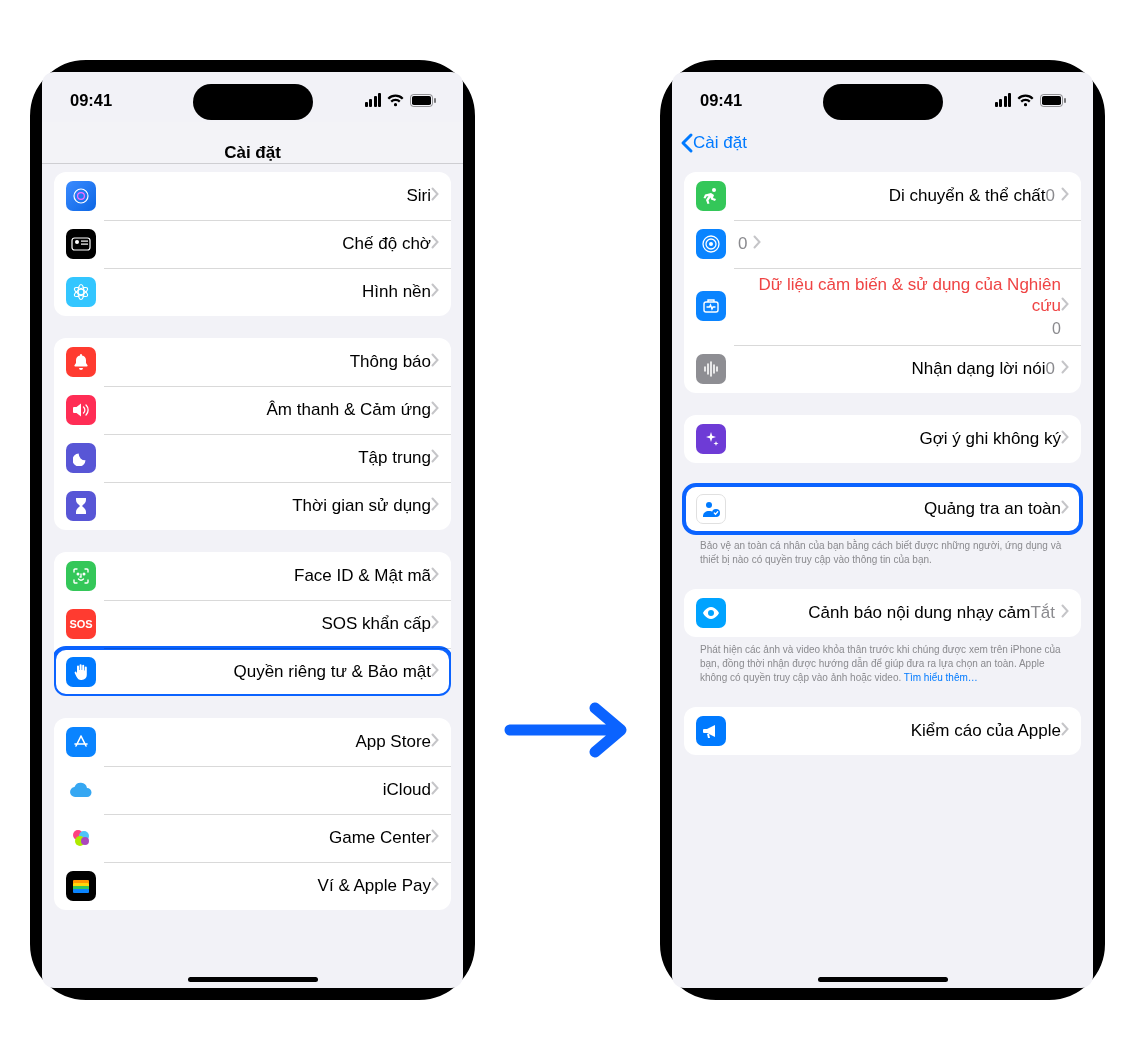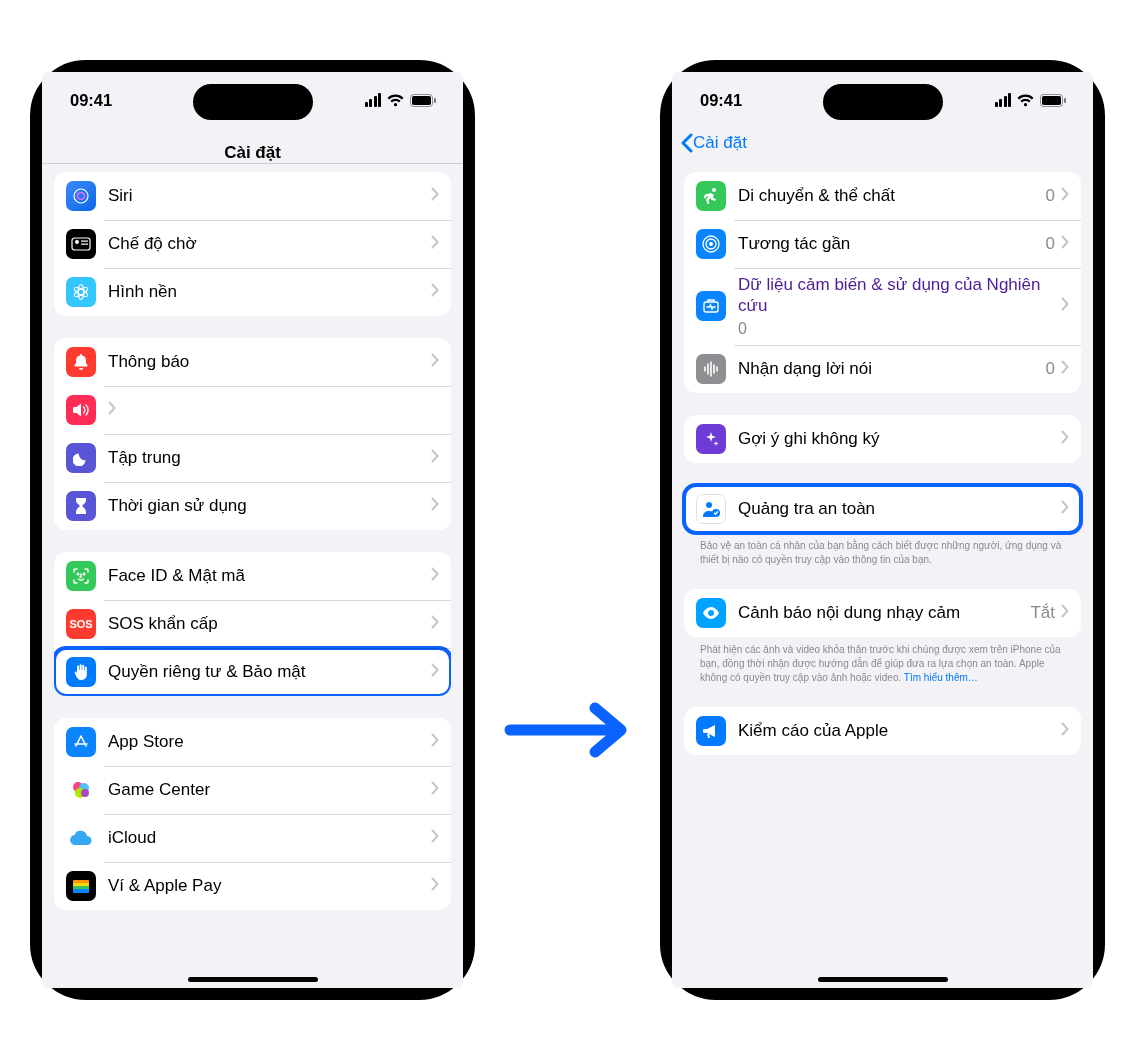--- a/index.html
+++ b/index.html
@@ -16,21 +16,21 @@
     height: 940px;
     border-radius: 56px;
     border: 3px solid #000;
     background: #000;
     padding: 9px;
   }
   .phone.left { left: 30px; top: 60px; }
   .phone.right { left: 660px; top: 60px; }
   .screen {
     width: 100%; height: 100%;
-    border-radius: 6px;
+    border-radius: 12px;
     background: #f2f2f7;
     overflow: hidden;
     position: relative;
   }
   .notch {
     position: absolute;
     top: 12px; left: 50%; transform: translateX(-50%);
     width: 120px; height: 36px; border-radius: 20px; background: #000;
     z-index: 50;
   }
@@ -73,31 +73,32 @@
     margin-top: 22px;
     overflow: hidden;
   }
   .group.tight-top { margin-top: 8px; }
   .row {
     display: flex; align-items: center;
     min-height: 48px;
     padding: 6px 12px 6px 12px;
     position: relative;
     font-size: 17px;
+    text-align: right;
   }
   .row + .row::before {
     content: ""; position: absolute; top: 0; left: 50px; right: 0; height: 0.5px; background: rgba(0,0,0,0.15);
   }
   .row .icon {
     width: 30px; height: 30px; border-radius: 7px; flex-shrink: 0; margin-right: 12px;
     display: flex; align-items: center; justify-content: center;
     color: #fff;
   }
   .row .label { flex: 1; color: #000; line-height: 1.25; }
-  .row .label .sub { font-size: 17px; color: #4c1d95; display: block; }
+  .row .label .sub { font-size: 17px; color: #ef4444; display: block; }
   .row .value-sub { display:block; color:#8a8a8e; font-size:16px; margin-top:2px;}
   .row .detail { color: #8a8a8e; font-size: 17px; margin-right: 6px; }
   .row .chev { color: #c5c5c8; }
   .footer-text {
     font-size: 10px; color: #8a8a8e; line-height: 1.4;
     padding: 6px 16px 0 16px;
   }
   .footer-text a { color: #007aff; text-decoration: none; }
   .highlight {
     outline: 4px solid #0b63ff;
@@ -227,20 +228,21 @@
                 <path fill="none" stroke="currentColor" stroke-width="2" stroke-linecap="round" d="M1.5 1.5 6.5 7l-5 5.5"></path>
               </svg></span>
         </div>
         <div class="row">
           <span class="icon bg-sound">
               <svg width="18" height="16" viewBox="0 0 18 16">
                 <path fill="#fff" d="M2 5h2.5L9 1.5v13L4.5 11H2a1 1 0 01-1-1V6a1 1 0 011-1z"></path>
                 <path fill="none" stroke="#fff" stroke-width="1.3" stroke-linecap="round" d="M11.5 5a4 4 0 010 6M14 3a7 7 0 010 10"></path>
               </svg>
             </span>
+          <span class="label">Âm thanh &amp; Cảm ứng</span>
           <span class="chev"><svg width="8" height="14" viewBox="0 0 8 14">
                 <path fill="none" stroke="currentColor" stroke-width="2" stroke-linecap="round" d="M1.5 1.5 6.5 7l-5 5.5"></path>
               </svg></span>
         </div>
         <div class="row">
           <span class="icon bg-focus">
               <svg width="16" height="16" viewBox="0 0 16 16">
                 <path fill="#fff" d="M12.5 10.3A6.5 6.5 0 015.7 3.5 6.5 6.5 0 1012.5 10.3z"></path>
               </svg>
             </span>
@@ -307,40 +309,40 @@
                   <path d="M9 3l-5 10M9 3l5 10M3 11h12"></path>
                 </g>
               </svg>
             </span>
           <span class="label">App Store</span>
           <span class="chev"><svg width="8" height="14" viewBox="0 0 8 14">
                 <path fill="none" stroke="currentColor" stroke-width="2" stroke-linecap="round" d="M1.5 1.5 6.5 7l-5 5.5"></path>
               </svg></span>
         </div>
         <div class="row">
+          <span class="icon bg-icloud">
+              <svg width="24" height="16" viewBox="0 0 24 16">
+                <path fill="#36a7f2" d="M18 15H6a5 5 0 01-.5-9.97A6.5 6.5 0 0118 6a4.5 4.5 0 010 9z"></path>
+              </svg>
+            </span>
+          <span class="label">iCloud</span>
+          <span class="chev"><svg width="8" height="14" viewBox="0 0 8 14">
+                <path fill="none" stroke="currentColor" stroke-width="2" stroke-linecap="round" d="M1.5 1.5 6.5 7l-5 5.5"></path>
+              </svg></span>
+        </div>
+        <div class="row">
           <span class="icon bg-gamecenter">
               <svg width="22" height="22" viewBox="0 0 22 22">
                 <circle cx="8" cy="8" r="5" fill="#ff4081"></circle>
                 <circle cx="14" cy="9" r="5" fill="#4fc3f7"></circle>
                 <circle cx="10" cy="14" r="5" fill="#aeea00"></circle>
                 <circle cx="15" cy="14" r="4" fill="#ab47bc"></circle>
               </svg>
             </span>
           <span class="label">Game Center</span>
-          <span class="chev"><svg width="8" height="14" viewBox="0 0 8 14">
-                <path fill="none" stroke="currentColor" stroke-width="2" stroke-linecap="round" d="M1.5 1.5 6.5 7l-5 5.5"></path>
-              </svg></span>
-        </div>
-        <div class="row">
-          <span class="icon bg-icloud">
-              <svg width="24" height="16" viewBox="0 0 24 16">
-                <path fill="#36a7f2" d="M18 15H6a5 5 0 01-.5-9.97A6.5 6.5 0 0118 6a4.5 4.5 0 010 9z"></path>
-              </svg>
-            </span>
-          <span class="label">iCloud</span>
           <span class="chev"><svg width="8" height="14" viewBox="0 0 8 14">
                 <path fill="none" stroke="currentColor" stroke-width="2" stroke-linecap="round" d="M1.5 1.5 6.5 7l-5 5.5"></path>
               </svg></span>
         </div>
         <div class="row">
           <span class="icon bg-wallet">
               <svg width="20" height="16" viewBox="0 0 20 16">
                 <rect x="2" y="2" width="16" height="4" rx="1" fill="#ff9500"></rect>
                 <rect x="2" y="5" width="16" height="4" rx="1" fill="#ffd60a"></rect>
                 <rect x="2" y="8" width="16" height="4" rx="1" fill="#34c759"></rect>
@@ -416,21 +418,20 @@
               </svg></span>
         </div>
         <div class="row">
           <span class="icon bg-nearby">
               <svg width="20" height="20" viewBox="0 0 20 20">
                 <circle cx="10" cy="10" r="2" fill="#fff"></circle>
                 <circle cx="10" cy="10" r="5" fill="none" stroke="#fff" stroke-width="1.3"></circle>
                 <circle cx="10" cy="10" r="8" fill="none" stroke="#fff" stroke-width="1.3"></circle>
               </svg>
             </span>
-          <span class="label">Tương tác gần</span>
           <span class="detail">0</span>
           <span class="chev"><svg width="8" height="14" viewBox="0 0 8 14">
                 <path fill="none" stroke="currentColor" stroke-width="2" stroke-linecap="round" d="M1.5 1.5 6.5 7l-5 5.5"></path>
               </svg></span>
         </div>
         <div class="row" style="min-height:76px;">
           <span class="icon bg-research">
               <svg width="18" height="18" viewBox="0 0 18 18">
                 <rect x="2" y="5" width="14" height="10" rx="2" fill="none" stroke="#fff" stroke-width="1.4"></rect>
                 <path d="M6 5V3h6v2" fill="none" stroke="#fff" stroke-width="1.4"></path>

